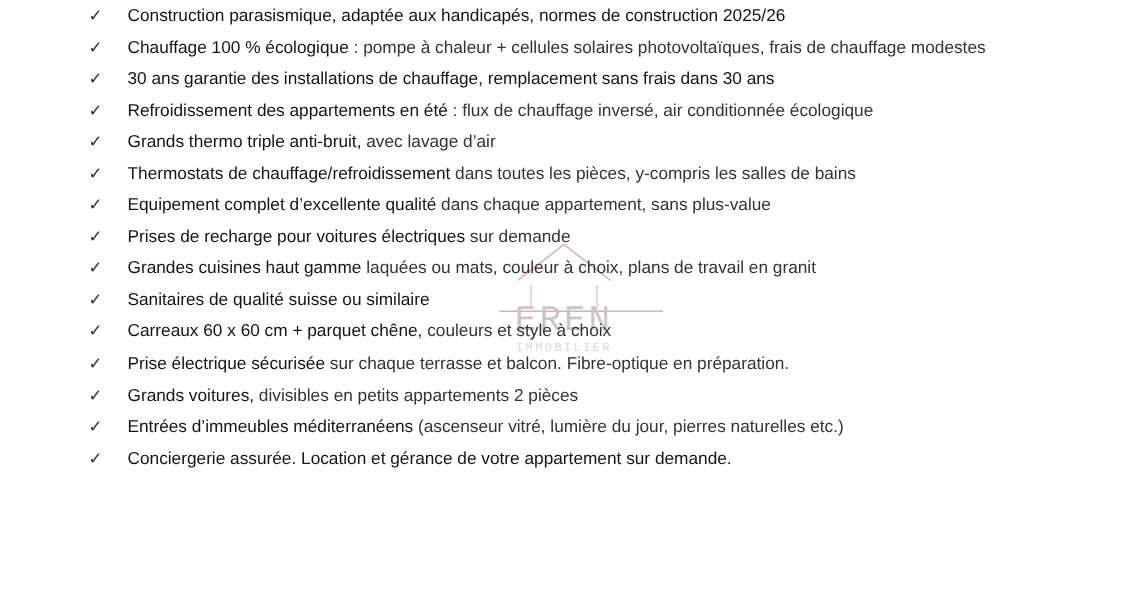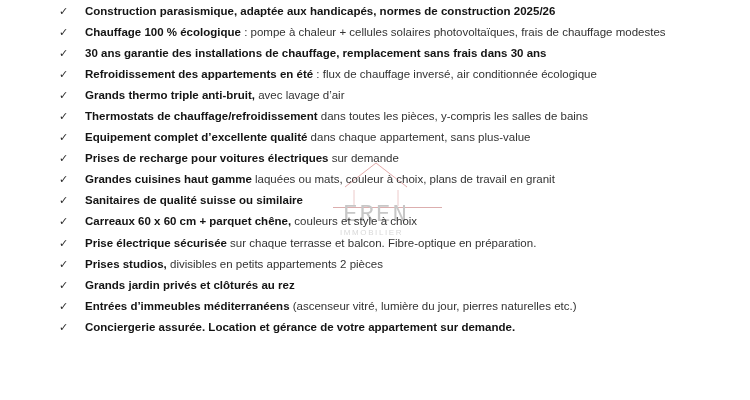--- a/index.html
+++ b/index.html
@@ -33,25 +33,25 @@
     width: 92px;
     text-align: center;
     font-family: Liberation Mono, monospace;
     font-size: 24px;
     line-height: 26px;
     letter-spacing: 2px;
     font-weight: 400;
   }
   .wm-sub {
     position: absolute;
-    left: 340px;
+    left: 330px;
     top: 228px;
     width: 92px;
-    text-align: left;
-    font-family: Liberation Sans, sans-serif;
+    text-align: center;
+    font-family: Liberation Mono, monospace;
     font-size: 8px;
     letter-spacing: 1.6px;
   }
   
   .list {
     position: absolute;
     left: 0; top: 0;
     margin: 0;
     padding: 1px 0 0 0;
     list-style: none;
@@ -65,21 +65,21 @@
     color: #333333;
   }
   .check {
     display: inline-block;
     margin-left: 59px;
     width: 26px;
     font-size: 11px;
     color: #2b2b2b;
   }
   .item b {
-    font-weight: 700;
+    font-weight: 400;
     color: #141414;
   }
 </style>
 </head>
 <body>
 
 <div class="watermark">
   <svg class="wm-svg" width="750" height="400" viewBox="0 0 750 400">
     <polyline points="345,187 376,163 407,187" fill="none" stroke="#e3abab" stroke-width="1"></polyline>
     <line x1="354" y1="190" x2="354" y2="206" stroke="#eccaca" stroke-width="1"></line>
@@ -121,24 +121,21 @@
     <li class="item">
     <span class="check">✓</span><span class="txt"><b>Sanitaires de qualité suisse ou similaire</b><span class="reg"></span></span>
   </li>
     <li class="item">
     <span class="check">✓</span><span class="txt"><b>Carreaux 60 x 60 cm + parquet chêne,</b><span class="reg"> couleurs et style à choix</span></span>
   </li>
     <li class="item">
     <span class="check">✓</span><span class="txt"><b>Prise électrique sécurisée</b><span class="reg"> sur chaque terrasse et balcon. Fibre-optique en préparation.</span></span>
   </li>
     <li class="item">
-    <span class="check">✓</span><span class="txt"><b>Prises studios,</b><span class="reg"> divisibles en petits appartements 2 pièces</span></span>
-  </li>
-    <li class="item">
-    <span class="check">✓</span><span class="txt"><b>Grands jardin privés et clôturés au rez</b><span class="reg"></span></span>
+    <span class="check">✓</span><span class="txt"><b>Grands voitures,</b><span class="reg"> divisibles en petits appartements 2 pièces</span></span>
   </li>
     <li class="item">
     <span class="check">✓</span><span class="txt"><b>Entrées d’immeubles méditerranéens</b><span class="reg"> (ascenseur vitré, lumière du jour, pierres naturelles etc.)</span></span>
   </li>
     <li class="item">
     <span class="check">✓</span><span class="txt"><b>Conciergerie assurée. Location et gérance de votre appartement sur demande.</b><span class="reg"></span></span>
   </li>
   </ul>
 
 </body></html>

